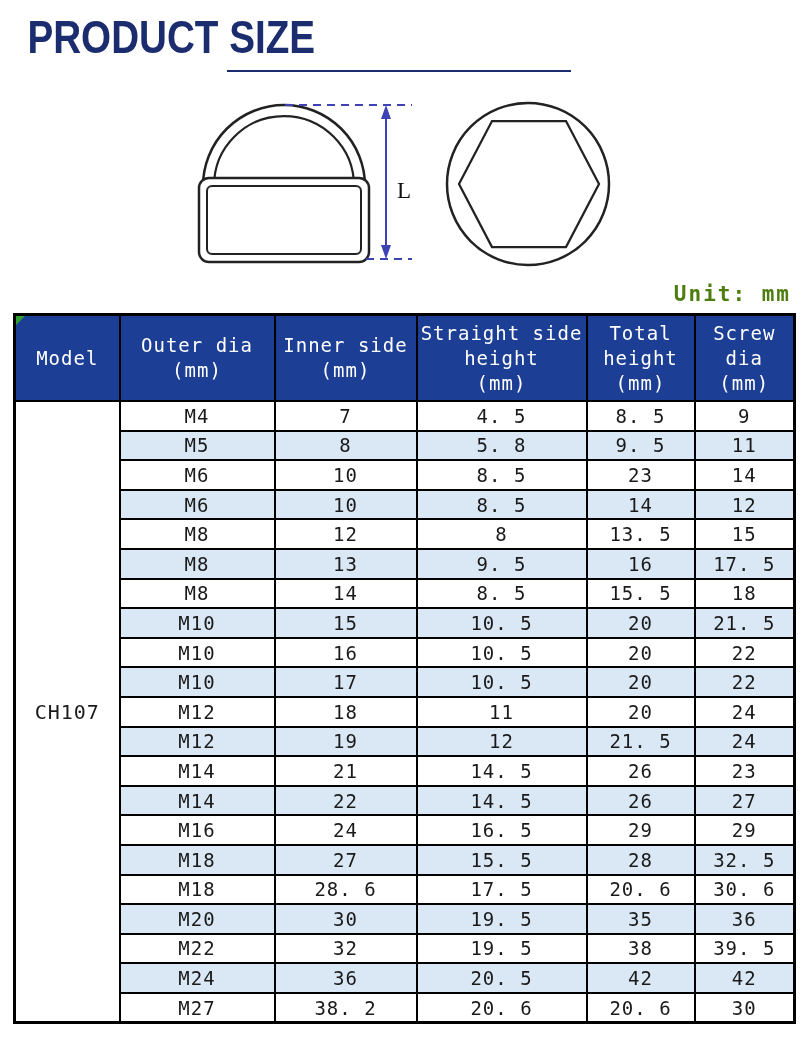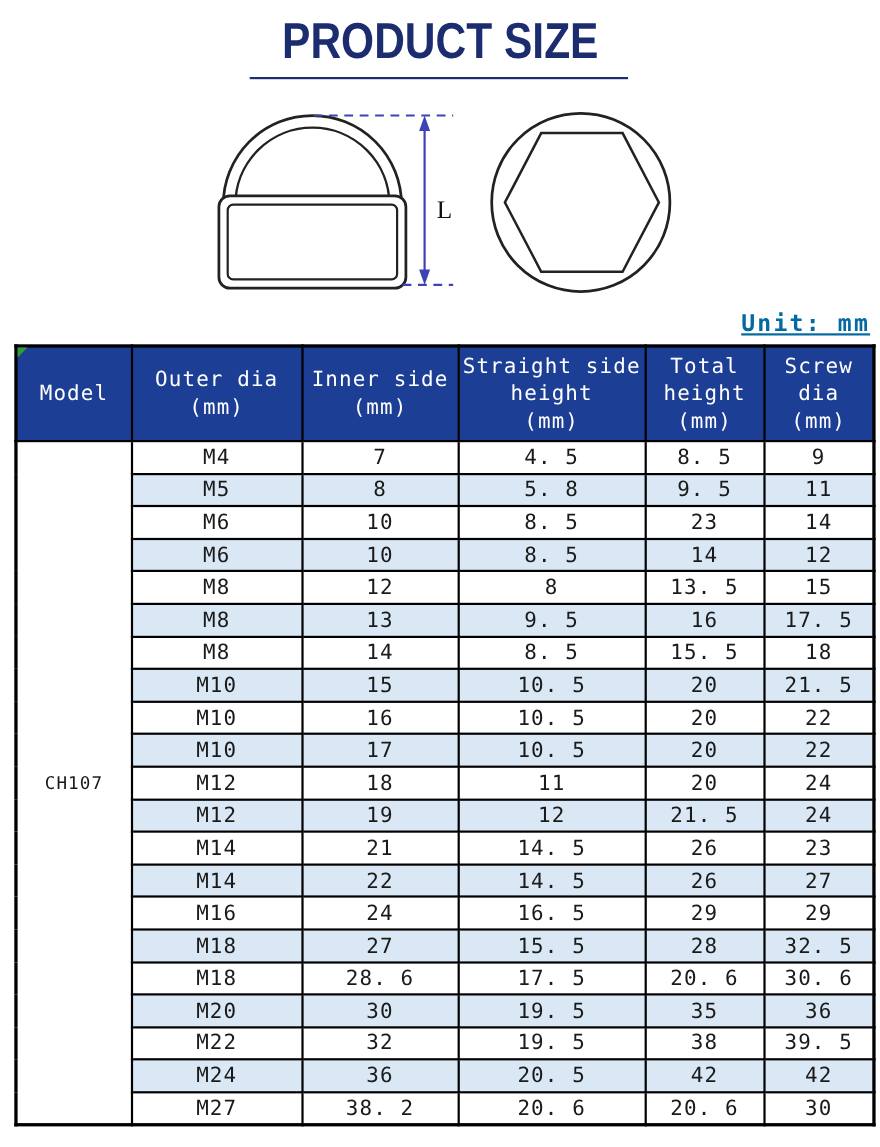--- a/index.html
+++ b/index.html
@@ -1,45 +1,45 @@
 <!DOCTYPE html>
 <html style="--header-bg: #1C3E94; --row-alt: #DAE8F5; --title-color: #1B2D6E;"><head>
 <meta charset="utf-8">
 <style>
   html,body{margin:0;padding:0;background:#fff;}
   #page{position:relative;width:800px;height:1043px;background:#ffffff;overflow:hidden;
         font-family:"DejaVu Sans Mono","Liberation Mono",monospace;}
 
   
-  .title-wrap{position:absolute;top:10px;left:0;width:100%;text-align:center;}
+  .title-wrap{position:absolute;top:10px;left:0;width:100%;}
   .title{display:inline-block;font-family:"Liberation Sans",sans-serif;font-weight:bold;
          font-size:46px;color:var(--title-color,#1B2D6E);letter-spacing:0px;
          transform:scaleX(0.84);transform-origin:center;white-space:nowrap;}
   .title-underline{position:absolute;top:70px;left:227px;width:344px;height:2px;
                    background:var(--title-color,#1B2D6E);}
 
   
   .diagram-svg{position:absolute;top:90px;left:0;}
 
   
   .unit-label{position:absolute;top:282px;right:9px;font-size:21px;font-weight:600;
-              color:#0369a1;letter-spacing:2px;text-decoration:underline;}
+              color:#4d7c0f;letter-spacing:2px;}
 
   
   .table-wrap{position:absolute;top:313px;left:13px;width:780px;}
   table.size-table{border-collapse:collapse;width:780px;table-layout:fixed;}
   table.size-table, table.size-table th, table.size-table td{border:2px solid #000;}
   table.size-table{border-width:3px;}
   thead th{background:var(--header-bg,#1C3E94);color:#fff;font-weight:normal;
            font-size:19px;letter-spacing:1px;height:84px;vertical-align:middle;padding:0;}
   thead .hline{line-height:25px;white-space:nowrap;}
   tbody td{height:27.6px;text-align:center;vertical-align:middle;padding:0;
            font-size:19px;color:#1a1a1a;letter-spacing:1px;background:#fff;white-space:nowrap;}
   tbody tr:nth-child(even) td{background:var(--row-alt,#DAE8F5);}
-  tbody td.model-cell{background:#fff !important;font-size:16px;}
+  tbody td.model-cell{background:#fff !important;font-size:20px;}
   .corner-flag{position:absolute;top:3px;left:3px;width:0;height:0;z-index:5;
                border-top:9px solid #2f9e33;border-right:9px solid transparent;}
 </style>
 </head>
 <body>
 
 <div id="page">
 
   <div class="title-wrap">
     <span class="title">PRODUCT SIZE</span>

